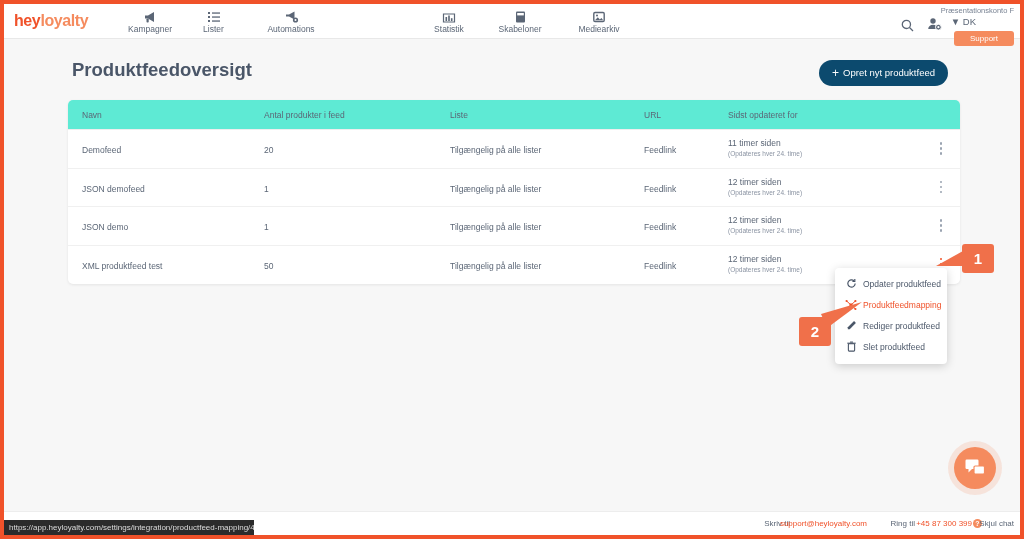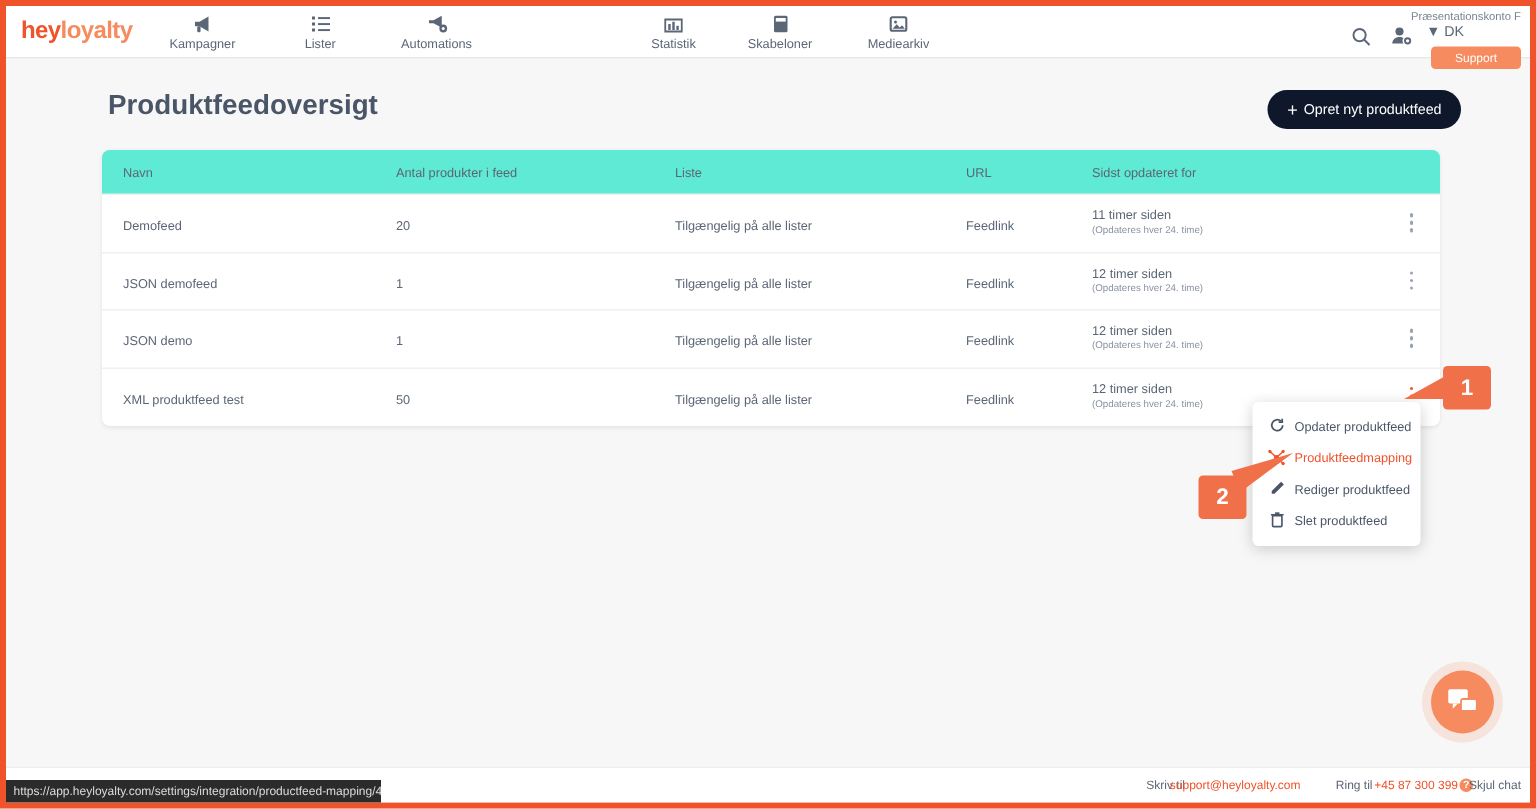--- a/index.html
+++ b/index.html
@@ -74,22 +74,22 @@
     cursor: pointer; white-space: nowrap; margin-left: 16px;
   }
 
   
   #pagetitle {
     position: absolute; left: 68px; top: 55px;
     font-size: 18.5px; font-weight: bold; color: #4a5668;
     white-space: nowrap;
   }
   #createbtn {
-    position: absolute; right: 46px; top: 56px;
-    background: #0f172a; color: #fff;
+    position: absolute; right: 72px; top: 56px;
+    background: #0c4a6e; color: #fff;
     font-size: 9.5px; padding: 6px 13px; border-radius: 14px;
     white-space: nowrap; cursor: pointer;
   }
   #createbtn .plus { font-size: 12px; vertical-align: -1px; margin-right: 4px; }
 
   
   #card {
     position: absolute; left: 64px; top: 96px;
     width: 892px;
     background: #ffffff;
@@ -220,21 +220,21 @@
 </head>
 <body>
 
 <div id="frame">
 
   <div id="topnav">
     <div id="logo">
       <span class="hey">hey</span><span class="lo">loyalty</span>
     </div>
 
-    <div class="navitem" style="left:100px; width:62px;">
+    <div class="navitem" style="left:115px; width:62px;">
       <span class="nicon">
         <svg width="15" height="14" viewBox="0 0 15 14">
             <path d="M2 5.5h3l6-3.5v10l-6-3.5H2z" fill="#5b6676"></path>
             <rect x="3.5" y="8.5" width="2.2" height="4" rx="0.8" fill="#5b6676"></rect>
           </svg>
       </span>
       <span class="nlabel">Kampagner</span>
     </div>
 
     <div class="navitem" style="left:182px; width:55px;">

